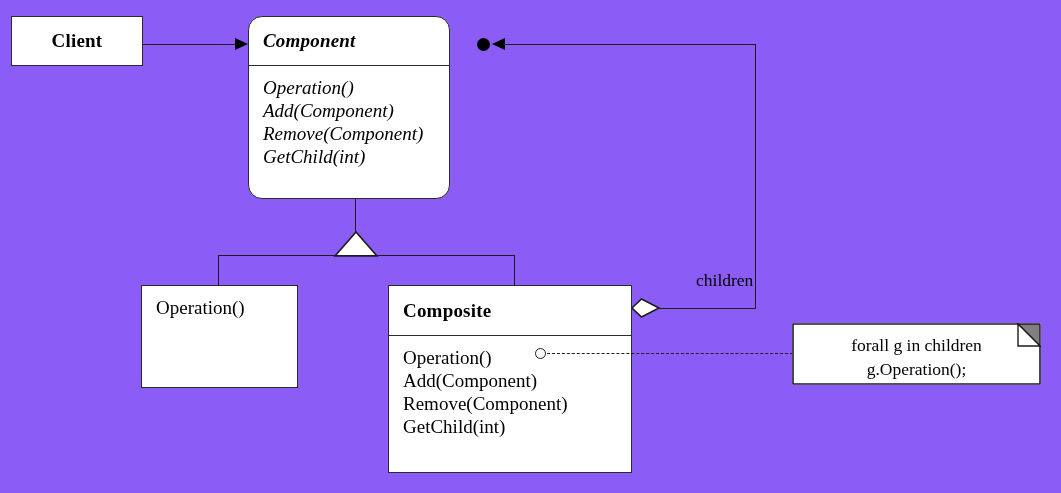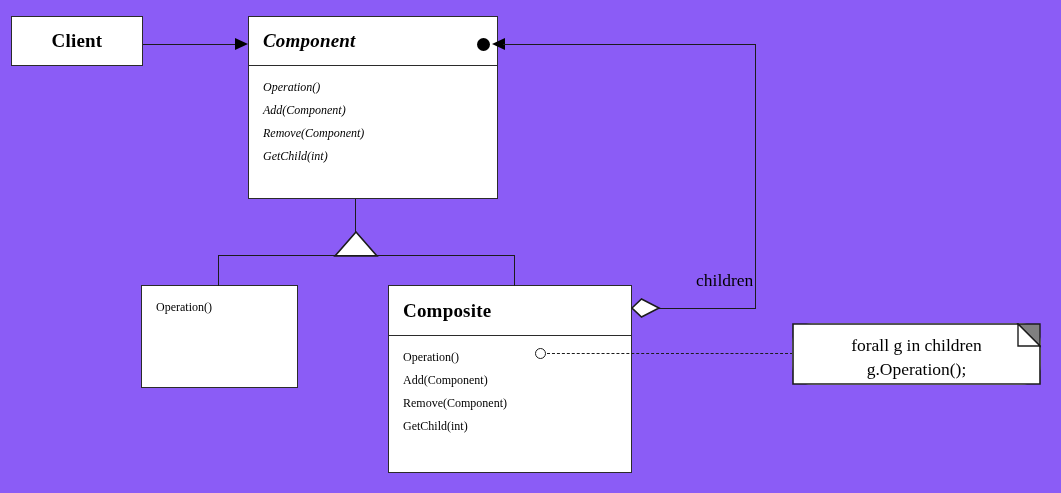--- a/index.html
+++ b/index.html
@@ -35,21 +35,21 @@
     letter-spacing: 0.2px;
     padding: 0 14px;
     white-space: nowrap;
   }
   .uml-title.centered { justify-content: center; padding: 0; }
   .uml-title.italic { font-style: italic; }
 
   .uml-members {
     box-sizing: border-box;
     padding: 10px 0 0 14px;
-    font-size: 12px;
+    font-size: 19px;
     line-height: 23px;
     color: #000000;
     white-space: nowrap;
   }
   .uml-members.italic { font-style: italic; }
   .uml-members div { white-space: nowrap; }
 
   
   .hline {
     position: absolute;
@@ -136,21 +136,21 @@
 </style>
 </head>
 <body>
 
 <div id="canvas">
 
   <div class="uml-box" style="left:11px; top:16px; width:132px; height:50px;">
     <div class="uml-title centered" style="height:100%; border-bottom:none; font-size:19px;">Client</div>
   </div>
 
-  <div class="uml-box" style="left:248px; top:16px; width:250px; height:183px;">
+  <div class="uml-box" style="left:248px; top:16px; width:202px; height:183px;border-radius:14px;">
     <div class="uml-title italic" style="height:49px;">Component</div>
     <div class="uml-members italic">
       <div>Operation()</div>
       <div>Add(Component)</div>
       <div>Remove(Component)</div>
       <div>GetChild(int)</div>
     </div>
   </div>
 
   <div class="uml-box" style="left:141px; top:285px; width:157px; height:103px;">
@@ -188,21 +188,21 @@
   <svg class="triangle" width="46" height="26" viewBox="0 0 46 26" style="left:333px; top:231px;">
     <polygon points="23,1 44,25 2,25" fill="#ffffff" stroke="#1c1c1c" stroke-width="1.6"></polygon>
   </svg>
   <div class="hline" style="left:218px; top:255px; width:296px;"></div>
   <div class="vline" style="left:218px; top:255px; height:31px;"></div>
   <div class="vline" style="left:514px; top:255px; height:31px;"></div>
 
   <div class="dot-hollow" style="left:535px; top:348px;"></div>
   <div class="dashline" style="left:547px; top:353px; width:246px;"></div>
 
-  <div class="note-box" style="left:792px; top:323px; width:249px; height:62px;border-radius:20px;">
+  <div class="note-box" style="left:792px; top:323px; width:249px; height:62px;">
     <svg width="249" height="62" viewBox="0 0 249 62" style="position:absolute; left:0; top:0;">
 
       <path d="M1,1 L226,1 L248,23 L248,61 L1,61 Z" fill="#ffffff" stroke="#1c1c1c" stroke-width="1.6"></path>
 
       <polygon points="226,1 248,1 248,23" fill="#808080" stroke="#1c1c1c" stroke-width="1.4"></polygon>
 
       <polygon points="226,1 248,23 226,23" fill="#ffffff" stroke="#1c1c1c" stroke-width="1.4"></polygon>
     </svg>
     <div class="note-text" style="top:10px;">forall g in children</div>
     <div class="note-text" style="top:34px;">g.Operation();</div>

